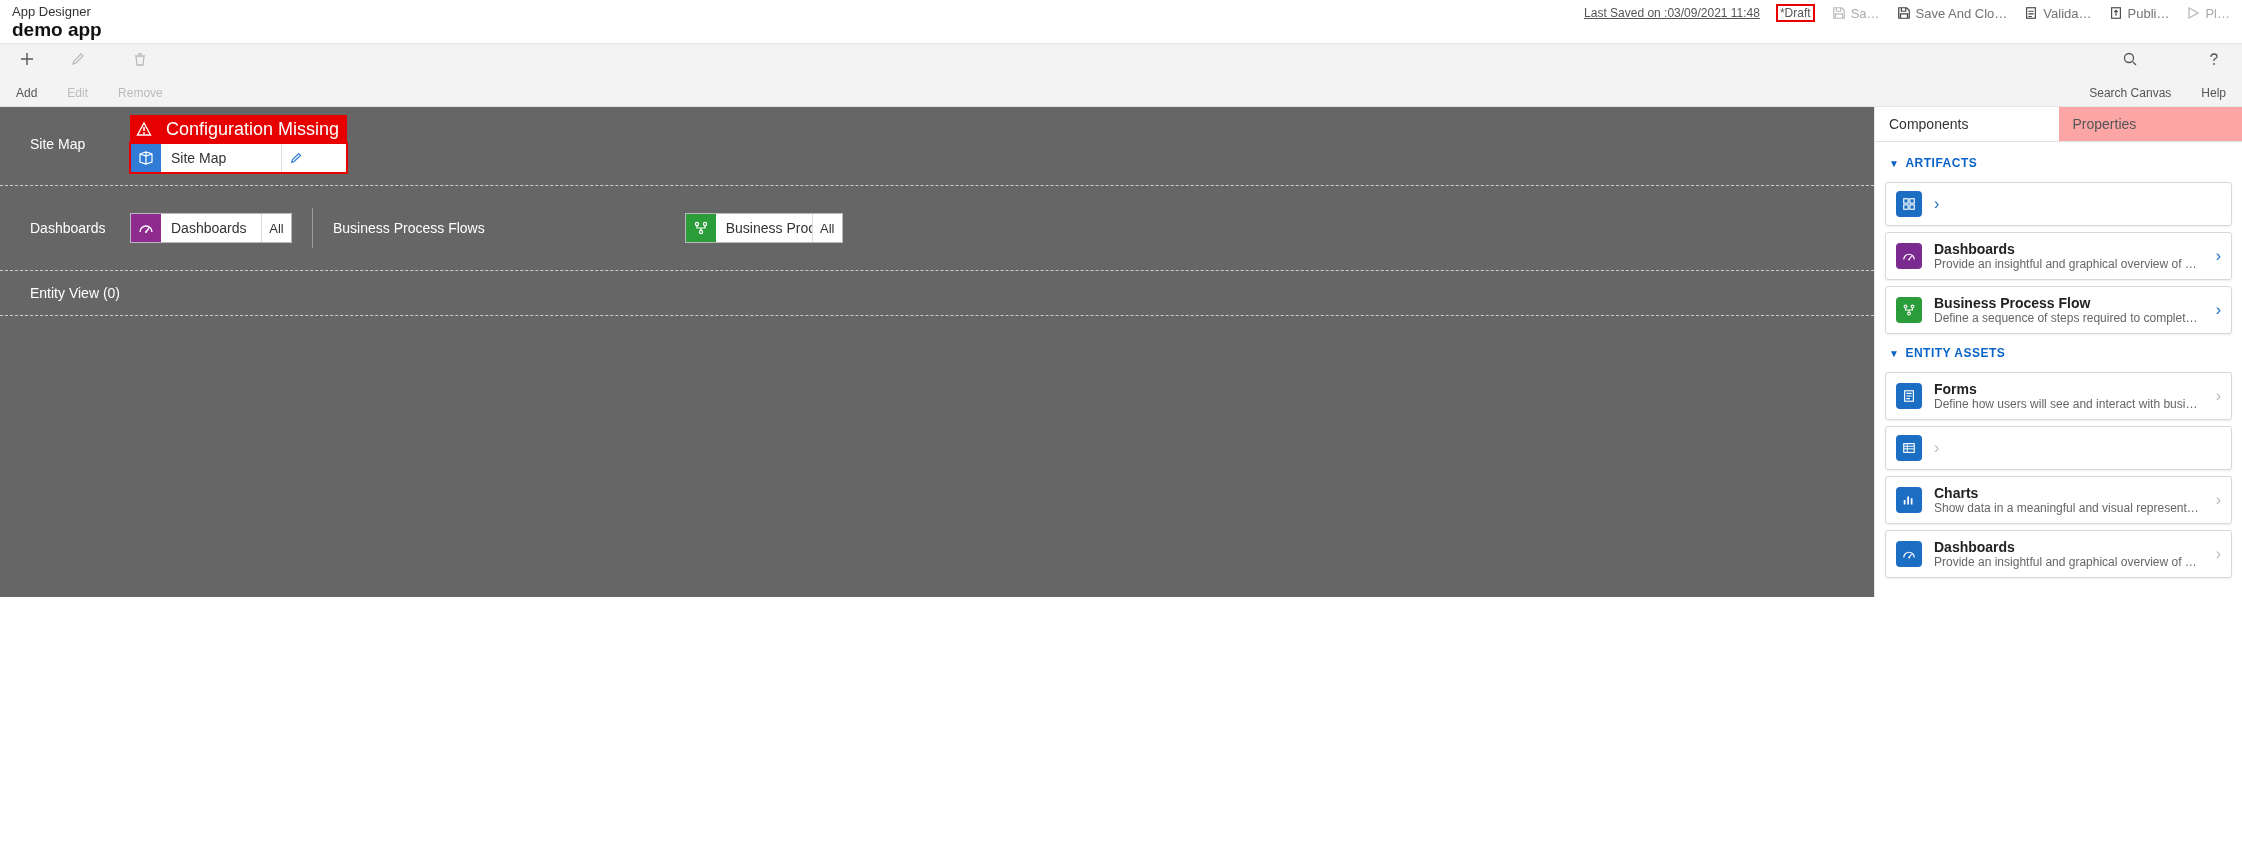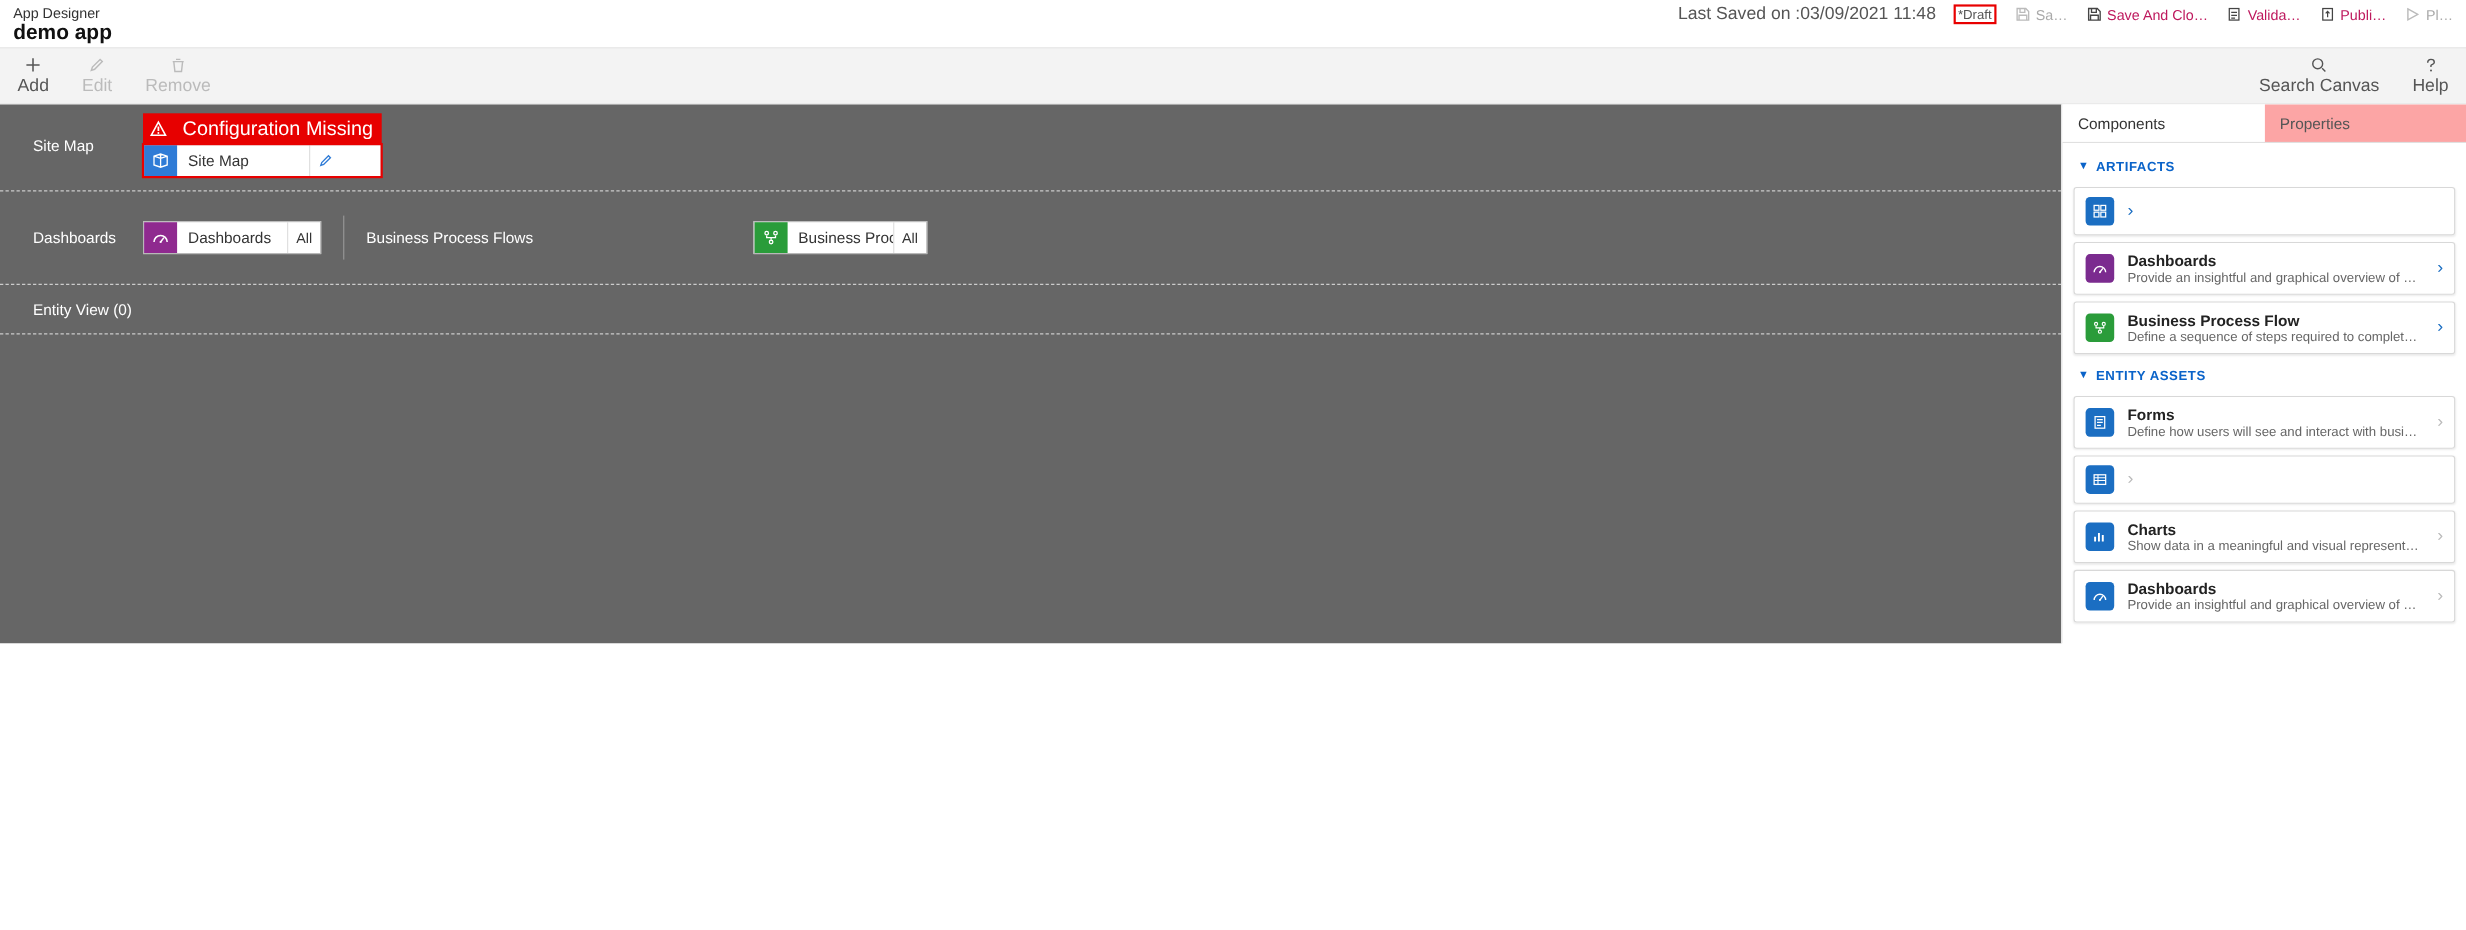--- a/index.html
+++ b/index.html
@@ -2,29 +2,29 @@
 <html><head>
 <meta charset="utf-8">
 <style>
 * { box-sizing: border-box; margin: 0; padding: 0; font-family: "Segoe UI", Arial, sans-serif; }
 body { background: #fff; font-size: 13px; color: #333; }
 
 .topbar { display: flex; justify-content: space-between; align-items: flex-start; padding: 4px 12px 2px 12px; }
 .topbar-left .app-designer { font-size: 13px; color: #333; }
 .topbar-left .app-name { font-size: 19px; font-weight: 600; color: #111; }
 .topbar-right { display: flex; align-items: center; gap: 16px; font-size: 13px; color: #444; }
-.last-saved { font-size: 16px; color: #555; }
+.last-saved { font-size: 12px; color: #555; text-decoration: underline; }
 .draft-badge { border: 2px solid #e80000; color: #555; font-size: 12px; padding: 0 2px; }
-.top-action { display: flex; align-items: center; gap: 4px; cursor: pointer; color: #be185d; }
+.top-action { display: flex; align-items: center; gap: 4px; cursor: pointer; color: #737373; }
 .top-action.disabled { color: #aaa; }
 .top-action .ico { width: 16px; height: 16px; display: inline-flex; align-items: center; justify-content: center; }
 
 .toolbar { background: #f3f3f3; border-top: 1px solid #e5e5e5; border-bottom: 1px solid #e5e5e5; display: flex; justify-content: space-between; padding: 6px 16px; }
 .toolbar-left, .toolbar-right { display: flex; gap: 30px; }
-.toolbar-btn { display: flex; flex-direction: column; align-items: center; gap: 2px; cursor: pointer; font-size: 16px; color: #555; }
+.toolbar-btn { display: flex; flex-direction: column; align-items: center; gap: 18px; cursor: pointer; font-size: 12px; color: #555; }
 .toolbar-btn.disabled { color: #bbb; }
 .toolbar-btn .ico { width: 18px; height: 18px; display: inline-flex; align-items: center; justify-content: center; }
 
 .main { display: flex; }
 .canvas { flex: 1; background: #666; min-height: 490px; }
 .canvas-row { display: flex; align-items: center; padding: 22px 30px; border-bottom: 1px dashed #ccc; }
 .canvas-row.dense { padding-top: 8px; padding-bottom: 12px; }
 .row-label { color: #fff; font-size: 14px; min-width: 100px; }
 
 .alert-bar { display: flex; align-items: center; background: #e70000; color: #fff; height: 28px; }

